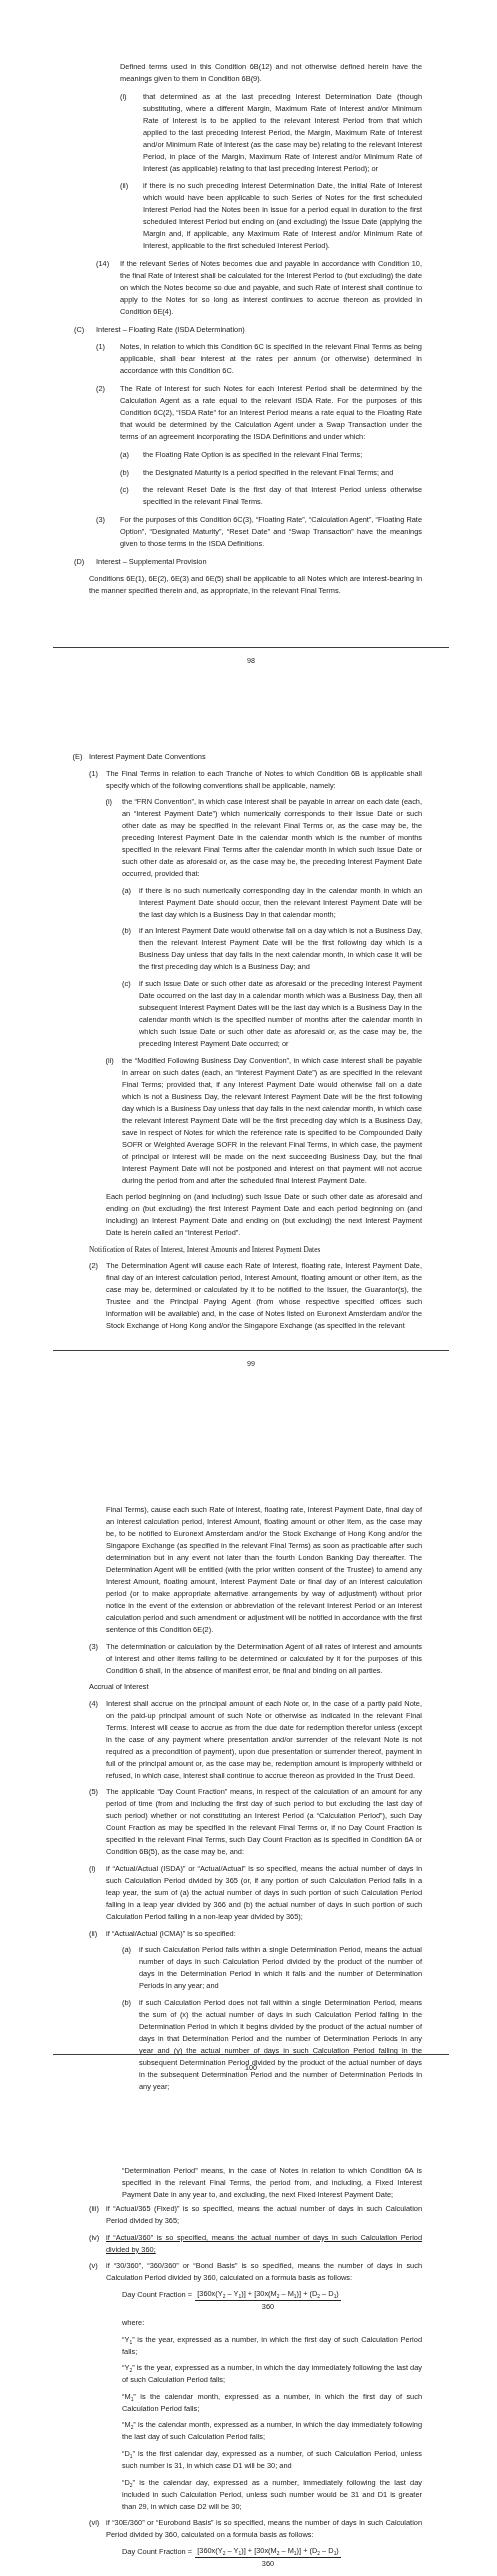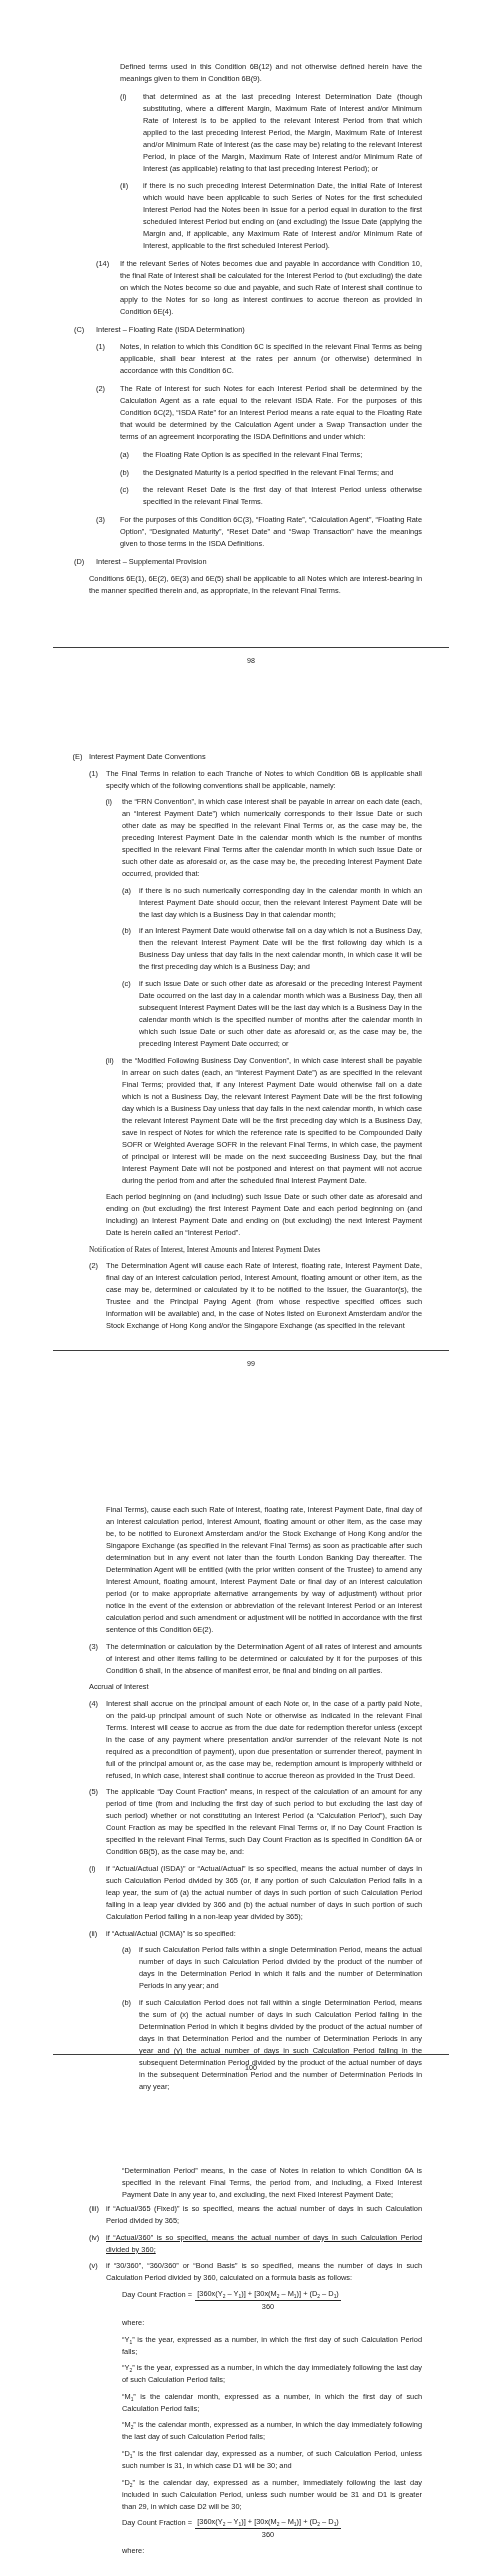--- a/index.html
+++ b/index.html
@@ -86,20 +86,21 @@
           </span>
         </span>
       </div>
       <div class="block body" style="margin-top: 4.6px; margin-left: 122px;">where:</div>
       <div class="block body" style="margin-top: 4.6px; margin-left: 122px;">“Y<sub>1</sub>” is the year, expressed as a number, in which the first day of such Calculation Period falls;</div>
       <div class="block body" style="margin-top: 4.6px; margin-left: 122px;">“Y<sub>2</sub>” is the year, expressed as a number, in which the day immediately following the last day of such Calculation Period falls;</div>
       <div class="block body" style="margin-top: 4.6px; margin-left: 122px;">“M<sub>1</sub>” is the calendar month, expressed as a number, in which the first day of such Calculation Period falls;</div>
       <div class="block body" style="margin-top: 4.6px; margin-left: 122px;">“M<sub>2</sub>” is the calendar month, expressed as a number, in which the day immediately following the last day of such Calculation Period falls;</div>
       <div class="block body" style="margin-top: 4.6px; margin-left: 122px;">“D<sub>1</sub>” is the first calendar day, expressed as a number, of such Calculation Period, unless such number is 31, in which case D1 will be 30; and</div>
       <div class="block body" style="margin-top: 4.6px; margin-left: 122px;">“D<sub>2</sub>” is the calendar day, expressed as a number, immediately following the last day included in such Calculation Period, unless such number would be 31 and D1 is greater than 29, in which case D2 will be 30;</div>
+      <div class="block body" style="margin-top: 4.6px; margin-left: 106px;"><span class="marker" style="left:-17px">(vi)</span>if “30E/360” or “Eurobond Basis” is so specified, means the number of days in such Calculation Period divided by 360, calculated on a formula basis as follows:</div>
       <div class="block formula-block" style="margin-top: 4.6px; margin-left: 122px;">
         <span class="formula-row">
           <span>Day Count Fraction = </span>
           <span class="frac">
             <span class="num">[360x(Y<sub>2</sub> – Y<sub>1</sub>)] + [30x(M<sub>2</sub> – M<sub>1</sub>)] + (D<sub>2</sub> – D<sub>1</sub>)</span>
             <span class="den">360</span>
           </span>
         </span>
       </div>
       <div class="block body" style="margin-top: 4.6px; margin-left: 122px;">where:</div>

